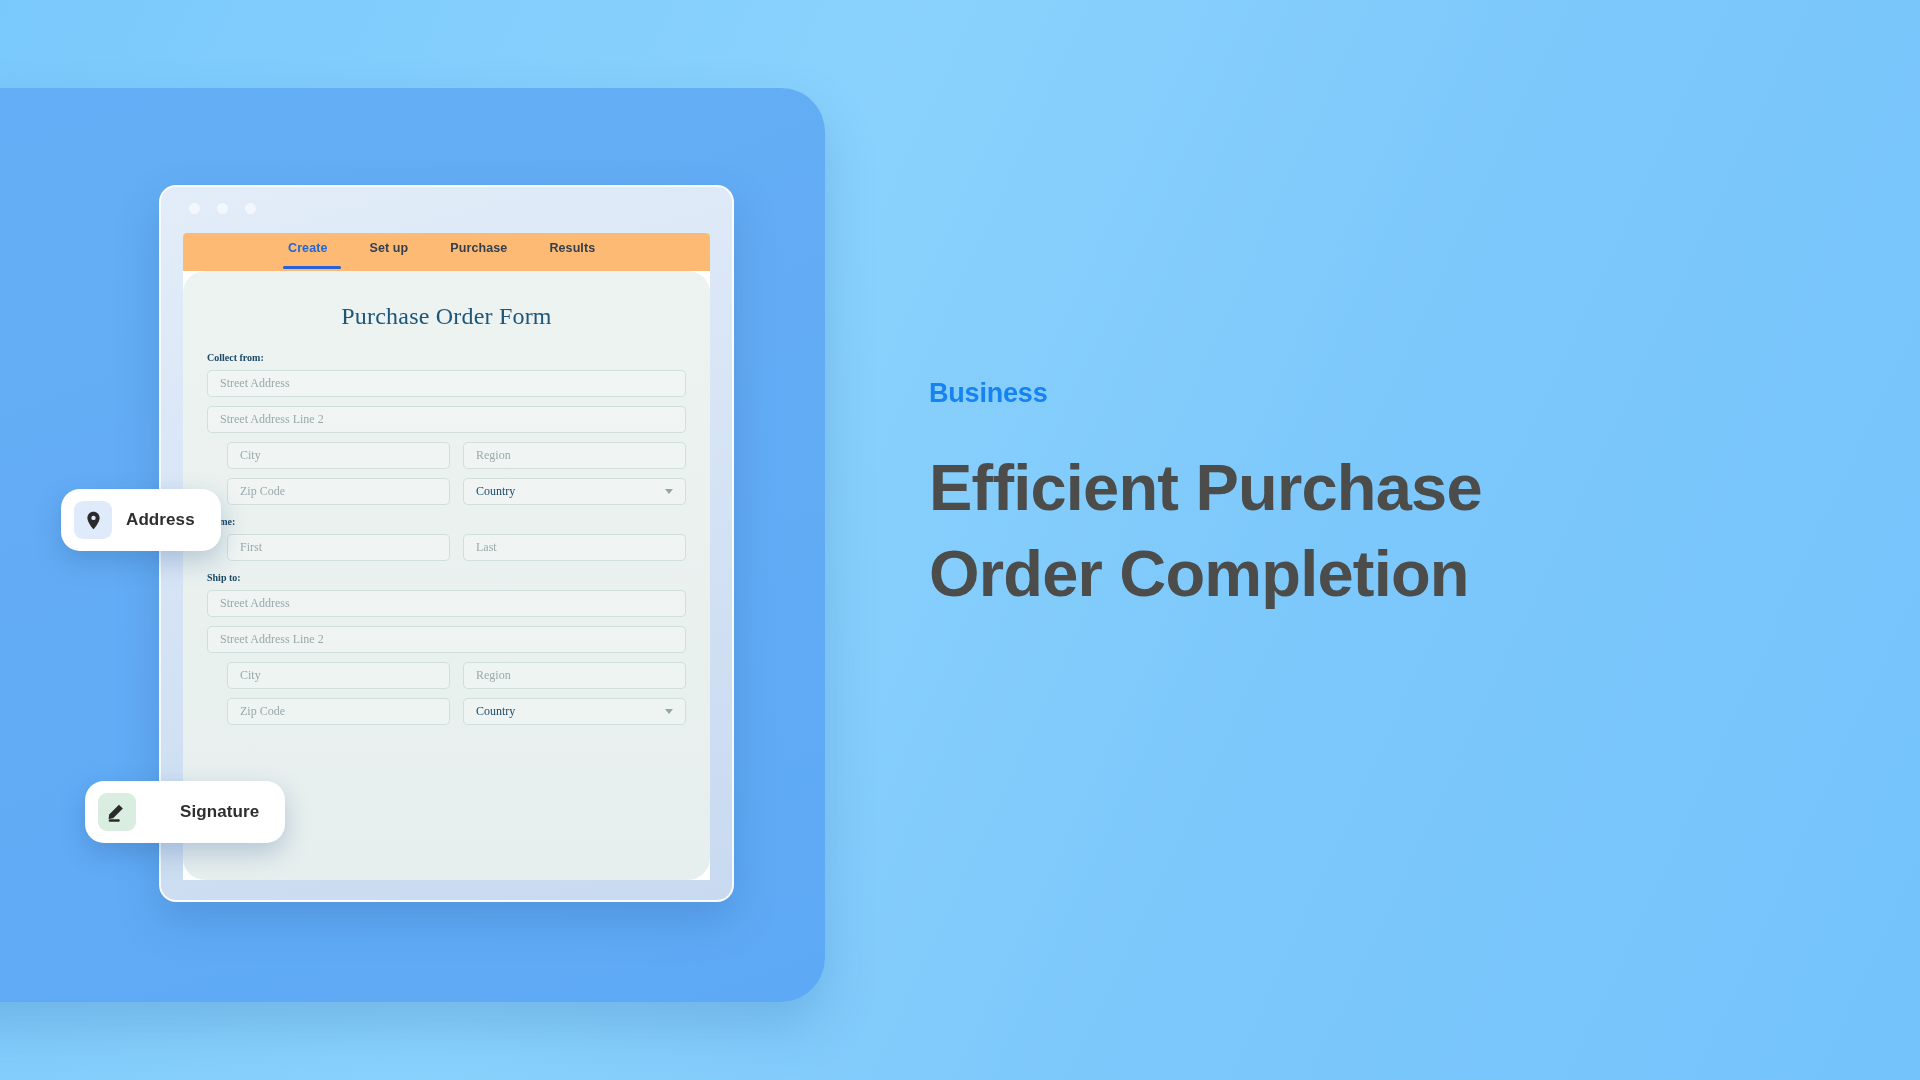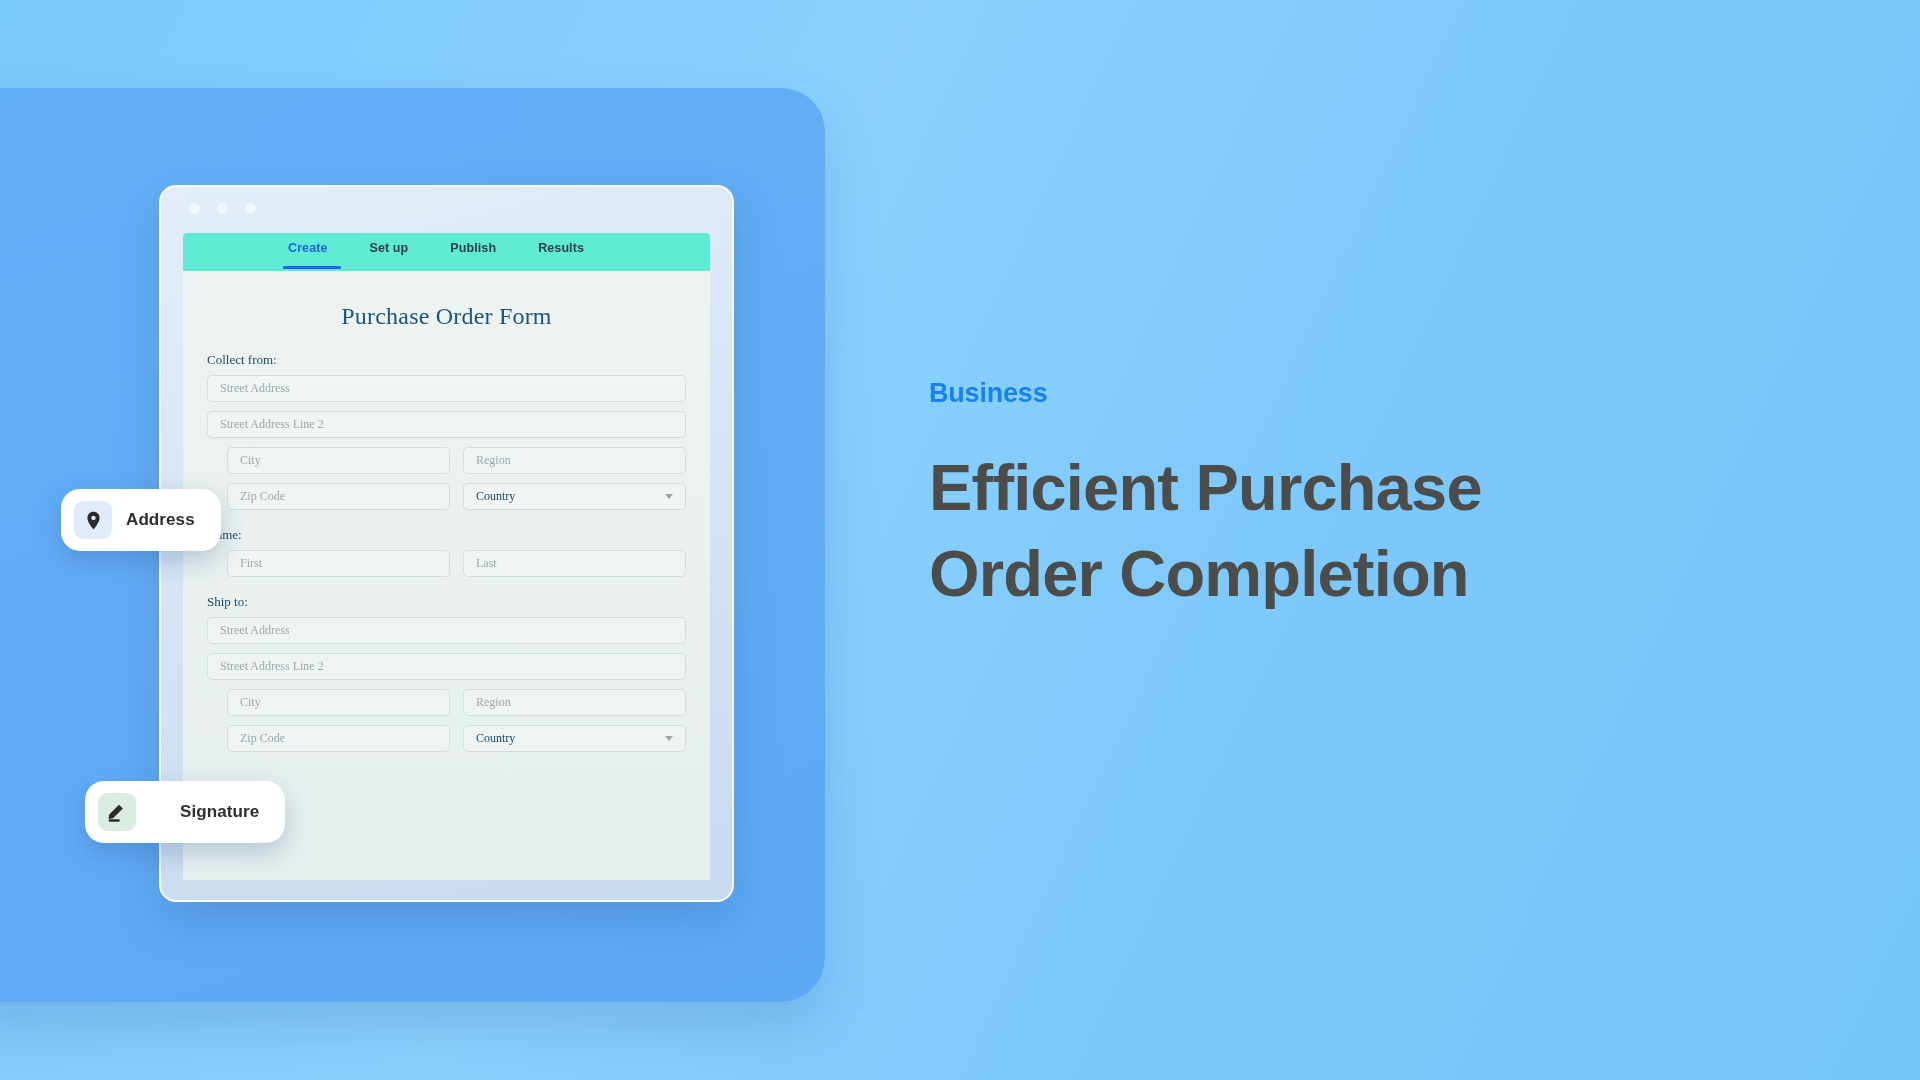--- a/index.html
+++ b/index.html
@@ -45,21 +45,21 @@
     position: absolute;
     left: 22px; right: 22px; top: 46px; bottom: 20px;
     background: #fff;
     border-radius: 4px 4px 0 0;
     overflow: hidden;
   }
 
   
   #tabbar {
     height: 38px;
-    background: #5eead4;
+    background: #fdba74;
     display: flex;
     align-items: flex-start;
     padding-left: 96px;
     gap: 24px;
     position: relative;
   }
   .tab {
     font-size: 12.5px;
     font-weight: 700;
     color: #34404e;
@@ -76,36 +76,37 @@
     background: #2563d6;
     border-radius: 2px;
   }
 
   
   #form-body {
     position: absolute;
     left: 0; right: 0; top: 38px; bottom: 0;
     background: linear-gradient(180deg, #edf3f1 0%, #eaf1ef 40%, #e7efee 100%);
     padding: 20px 24px 0 24px;
+    border-radius: 22px;
   }
   #form-title {
     text-align: center;
     font-family: "Liberation Serif", serif;
     font-size: 24px;
     color: #1d5679;
     margin: 12px 0 22px 0;
     letter-spacing: .2px;
   }
   .section-label {
     font-family: "Liberation Serif", serif;
-    font-weight: 400;
-    font-size: 13px;
+    font-weight: 700;
+    font-size: 10px;
     color: #1d4a68;
     margin-bottom: 7px;
-    margin-top: 8px;
+    margin-top: 2px;
   }
   .field {
     height: 27px;
     background: rgba(255,255,255,.28);
     border: 1px solid rgba(150,180,175,.34);
     border-radius: 5px;
     display: flex;
     align-items: center;
     padding: 0 12px;
     margin-bottom: 9px;
@@ -183,21 +184,21 @@
     <span class="dot d1"></span>
     <span class="dot d2"></span>
     <span class="dot d3"></span>
   </div>
 
   <div id="page-area">
 
     <div id="tabbar">
       <div class="tab active">Create</div>
       <div class="tab">Set up</div>
-      <div class="tab">Publish</div>
+      <div class="tab">Purchase</div>
       <div class="tab">Results</div>
     </div>
 
     <div id="form-body">
       <div id="form-title">Purchase Order Form</div>
 
       <div class="section-label">Collect from:</div>
       <div class="field">Street Address</div>
       <div class="field">Street Address Line 2</div>
       <div class="row">

